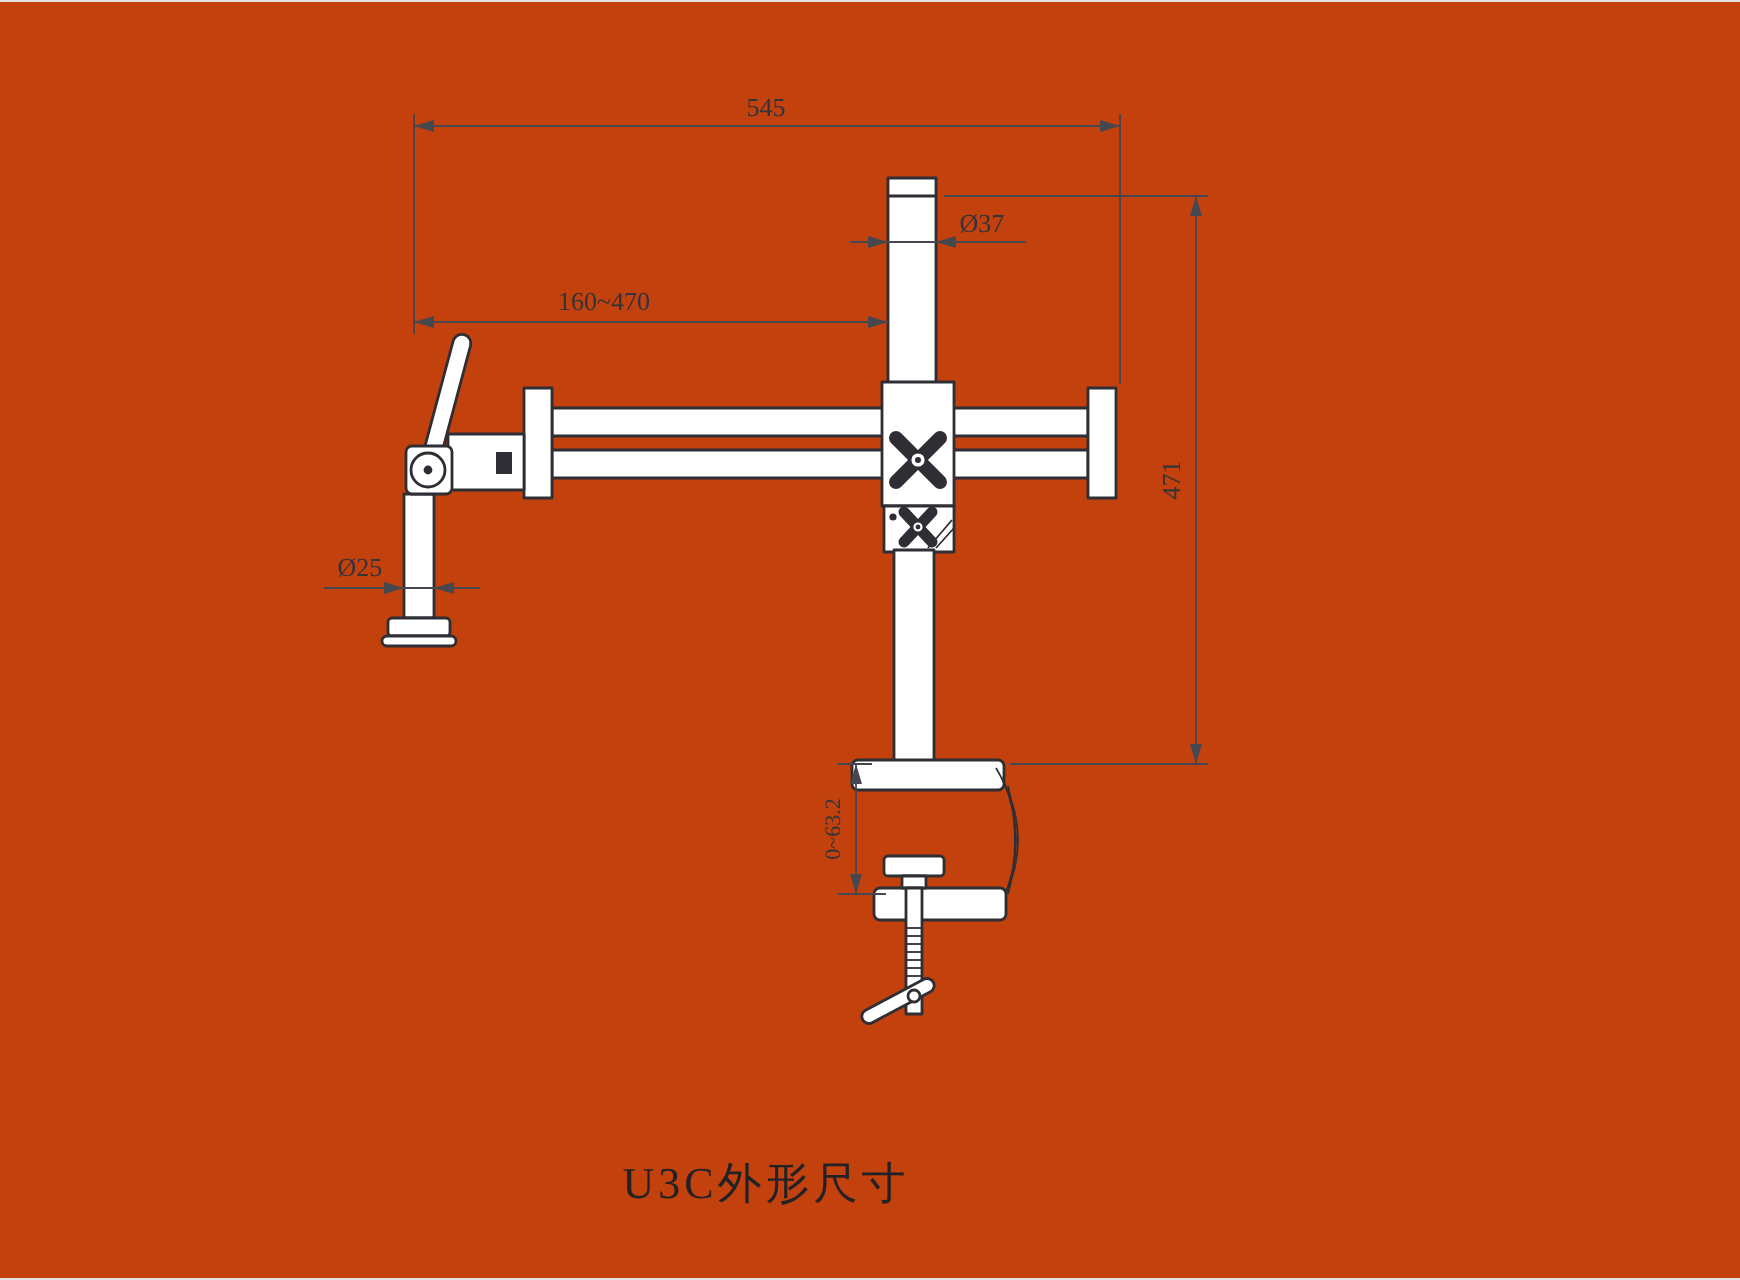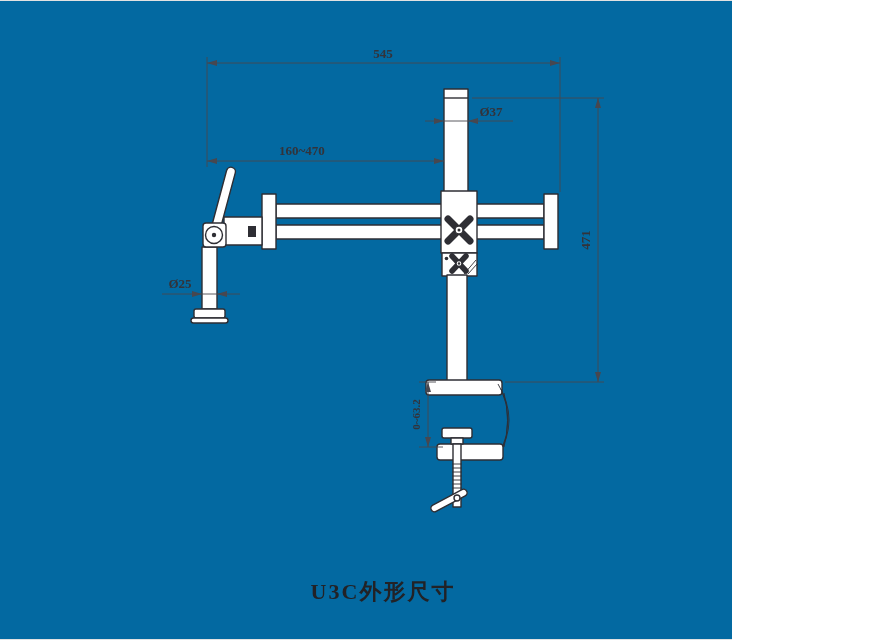--- a/index.html
+++ b/index.html
@@ -3,28 +3,27 @@
 <meta charset="utf-8">
 <style>
   html, body {
     margin: 0;
     padding: 0;
     background: #ffffff;
     font-family: "Liberation Serif", serif;
   }
   .canvas {
     position: relative;
-    width: 732px;
+    width: 870px;
     height: 640px;
-    background: #0369a1;
+    background: #c2410c;
     border-top: 1px solid #e2e2e2;
     border-bottom: 1px solid #e2e2e2;
     box-sizing: border-box;
     overflow: hidden;
-    font-weight: bold;
   }
   svg { display: block; }
   .geom {
     fill: #ffffff;
     stroke: #2e2e34;
     stroke-width: 1.4;
     stroke-linejoin: round;
   }
   .geom .solid { fill: #2e2e34; stroke: none; }
   .geom .knob-line { stroke: #2e2e34; stroke-linecap: round; }

